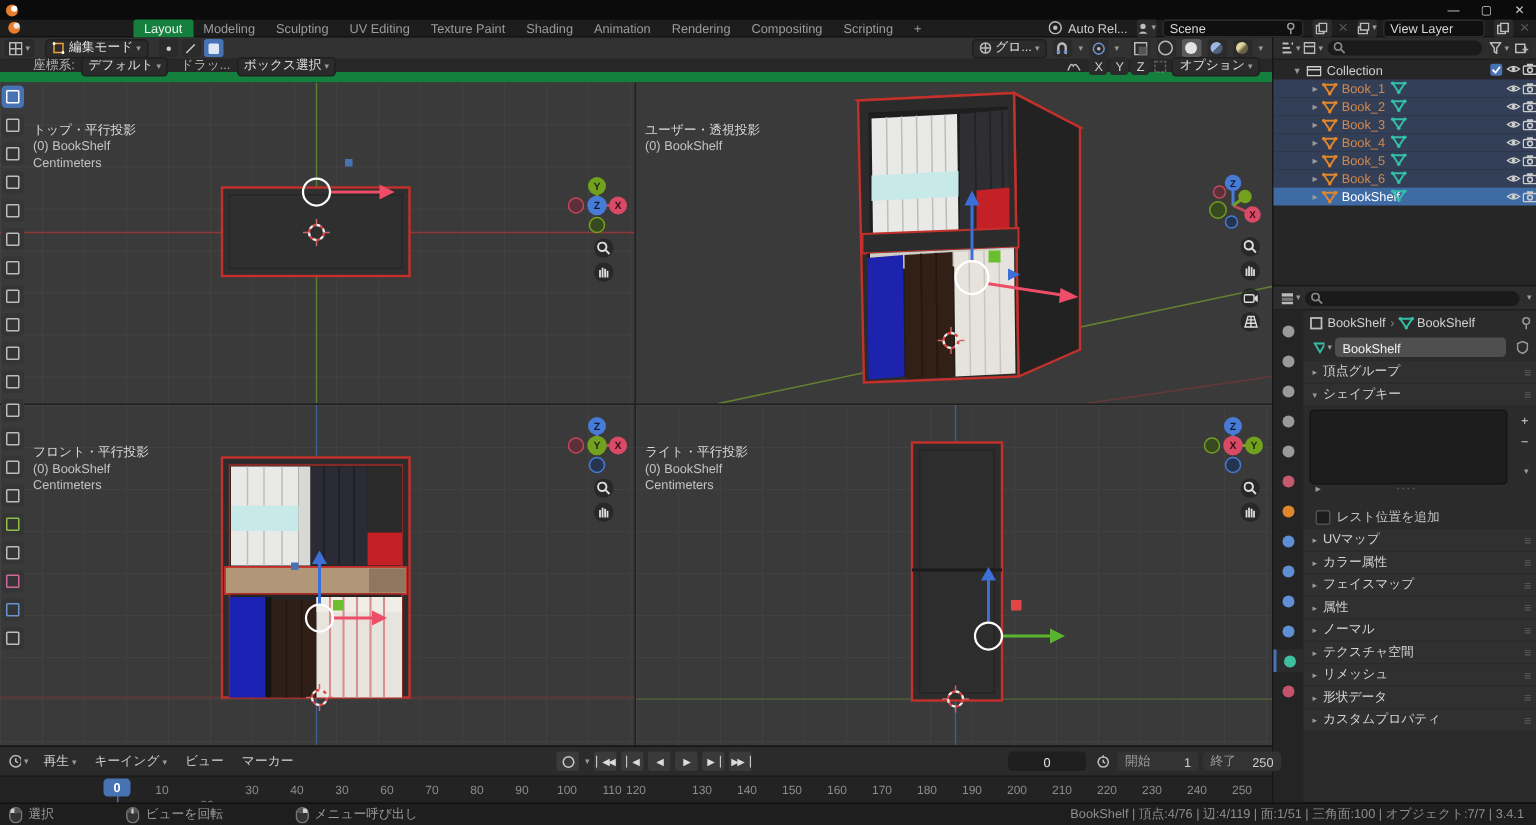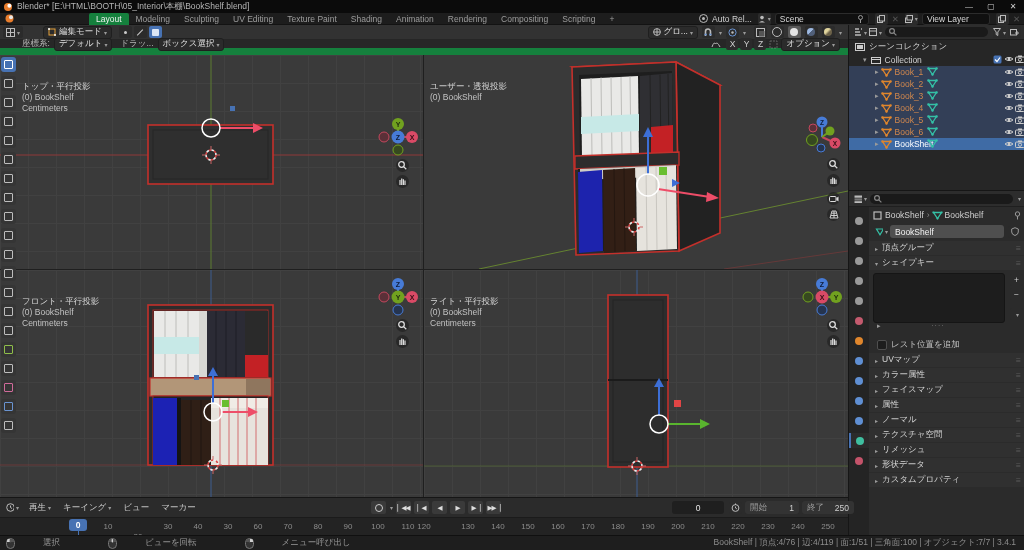--- a/index.html
+++ b/index.html
@@ -65,38 +65,37 @@
   
   #timeline{left:0;top:497px;width:848px;height:38px;background:#2b2b2b;border-top:1px solid #161616;box-sizing:border-box;}
   #tl-header{height:19px;display:flex;align-items:center;padding:0 4px;}
   #ruler{position:absolute;left:0;top:19px;width:848px;height:19px;background:#232323;border-top:1px solid #1b1b1b;box-sizing:border-box;}
   .tick{position:absolute;top:4px;transform:translateX(-50%);color:#8c8c8c;font-size:8px;}
   .pb{min-width:15px;height:13px;background:#3a3a3a;border-radius:2px;display:flex;align-items:center;justify-content:center;color:#dcdcdc;font-size:6.5px;margin-left:1px;letter-spacing:-1px;}
   .tl-field{background:#1f1f1f;border-radius:3px;height:13px;display:flex;align-items:center;justify-content:center;color:#e8e8e8;}
   .tl-field2{background:#333;border-radius:3px;height:13px;display:flex;align-items:center;padding:0 5px;color:#cfcfcf;}
   
   #status{left:0;top:535px;width:1024px;height:15px;background:#1e1e1e;border-top:1px solid #101010;display:flex;align-items:center;box-sizing:border-box;color:#9a9a9a;}
-  .hint{display:flex;align-items:center;margin-right:48px;gap:24px;}
+  .hint{display:flex;align-items:center;margin-right:48px;}
   .hint svg{margin-right:4px;}
   .mbtn-l,.mbtn-m,.mbtn-r{fill:#555;}
   .m-left .mbtn-l{fill:#cfcfcf;}
   .m-middle .mbtn-m{fill:#cfcfcf;}
   .m-right .mbtn-r{fill:#cfcfcf;}
 </style>
 </head>
 <body>
 
 <div id="app">
 
   <div id="titlebar" class="abs">
     <svg width="10" height="10" style="margin-left:3px">
         <circle cx="5" cy="5" r="4" fill="#e87d2c"></circle>
         <circle cx="6.4" cy="3.8" r="2" fill="#fff"></circle>
       </svg>
-    <span class="title">Blender* [E:\HTML\BOOTH\05_Interior\本棚\BookShelf.blend]</span>
     <div style="margin-left:auto;display:flex">
       <div class="winbtn">—</div>
       <div class="winbtn">▢</div>
       <div class="winbtn">✕</div>
     </div>
   </div>
 
   <div id="topbar" class="abs">
     <svg width="11" height="9" style="margin-left:4px">
         <circle cx="5.5" cy="4.5" r="4" fill="#e87d2c"></circle>
@@ -195,21 +194,21 @@
 
   <div id="vp-header" class="abs">
     <div class="icbtn" style="margin-left:3px;width:20px">
         <svg width="9" height="9">
           <rect x="0.5" y="0.5" width="8" height="8" fill="none" stroke="#bbb"></rect>
           <line x1="0.5" y1="4.5" x2="8.5" y2="4.5" stroke="#bbb"></line>
           <line x1="4.5" y1="0.5" x2="4.5" y2="8.5" stroke="#bbb"></line>
         </svg>
         <span class="caret">▾</span>
       </div>
-    <div class="dd" style="margin-left:20px">
+    <div class="dd" style="margin-left:7px">
       <svg width="8" height="8" style="margin-right:3px">
           <rect x="1" y="1" width="6" height="6" fill="none" stroke="#e8a33c"></rect>
           <circle cx="1" cy="1" r="1" fill="#fff"></circle>
           <circle cx="7" cy="7" r="1" fill="#fff"></circle>
         </svg>
       <span>編集モード</span>
         <span class="caret">▾</span>
     </div>
     <div class="row" style="margin-left:5px">
       <div class="icbtn">
@@ -654,27 +653,20 @@
           <span class="caret">▾</span>
         </div>
       <div class="icbtn">
           <svg width="9" height="8">
             <rect x="0.5" y="1.5" width="6" height="5.5" fill="none" stroke="#bbb"></rect>
             <line x1="7" y1="3" x2="7" y2="7" stroke="#bbb"></line>
             <line x1="5" y1="5" x2="9" y2="5" stroke="#bbb"></line>
           </svg>
         </div>
     </div>
-    <div class="row" style="height:13px;padding-left:6px">
-      <svg width="10" height="8" style="margin-right:4px">
-          <rect x="0.5" y="0.5" width="9" height="7" fill="none" stroke="#ccc"></rect>
-          <rect x="2" y="2" width="6" height="4" fill="#ccc"></rect>
-        </svg>
-      <span>シーンコレクション</span>
-    </div>
     <div class="row" style="height:13px;padding-left:14px;position:relative">
       <span class="ol-exp">▾</span>
       <svg width="10" height="8" style="margin:0 4px 0 2px">
           <rect x="0.5" y="1.5" width="9" height="6" fill="none" stroke="#ccc"></rect>
           <line x1="0.5" y1="3.5" x2="9.5" y2="3.5" stroke="#ccc"></line>
         </svg>
       <span>Collection</span>
       <span class="ol-eye" style="left:144px"><svg width="9" height="9">
             <rect x="0.5" y="0.5" width="8" height="8" rx="1.5" fill="#4772b3"></rect>
             <path d="M2 4.5 L4 6.5 L7 2.5" fill="none" stroke="#fff" stroke-width="1.2"></path>

